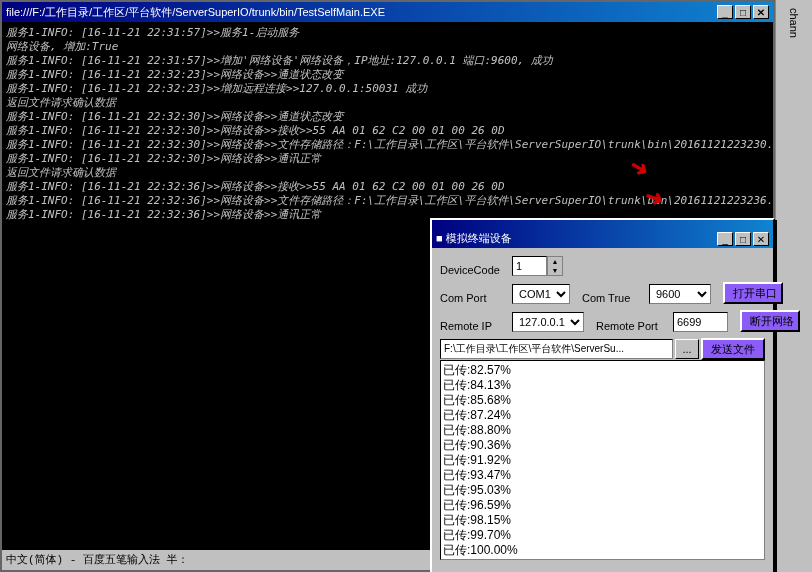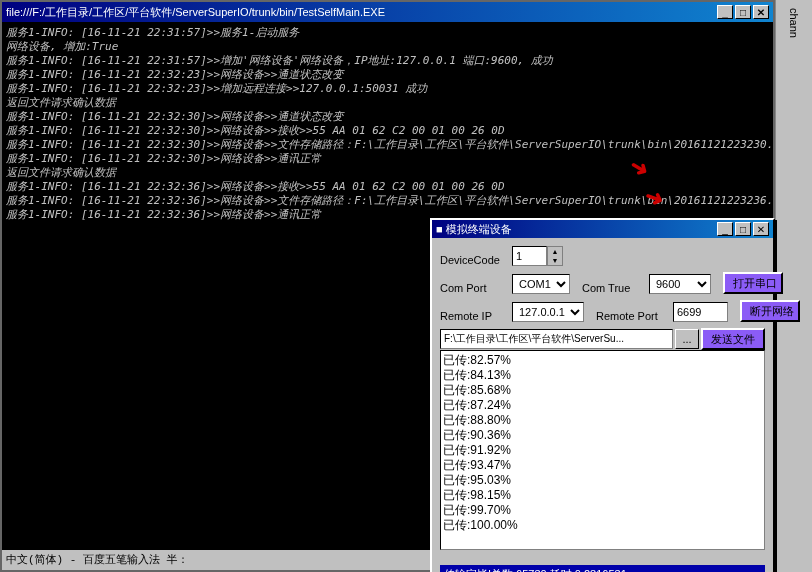--- a/index.html
+++ b/index.html
@@ -120,23 +120,23 @@
       box-shadow: 2px 2px 0 #000;
       z-index: 10;
     }
 
     .modal-titlebar {
       background: linear-gradient(to right, #000080, #1084d0);
       color: #fff;
       padding: 2px 4px;
       font-size: 11px;
       display: flex;
-      align-items: center;
+      align-items: flex-end;
       justify-content: space-between;
-      height: 18px;
+      height: 28px;
     }
 
     .modal-title {
       font-size: 11px;
     }
 
     .modal-controls {
       display: flex;
       gap: 2px;
     }
@@ -424,20 +424,21 @@
     <div class="progress-area">
       <span class="prog-line">已传:82.57%</span>
       <span class="prog-line">已传:84.13%</span>
       <span class="prog-line">已传:85.68%</span>
       <span class="prog-line">已传:87.24%</span>
       <span class="prog-line">已传:88.80%</span>
       <span class="prog-line">已传:90.36%</span>
       <span class="prog-line">已传:91.92%</span>
       <span class="prog-line">已传:93.47%</span>
       <span class="prog-line">已传:95.03%</span>
+      <span class="prog-line">已传:96.59%</span>
       <span class="prog-line">已传:98.15%</span>
       <span class="prog-line">已传:99.70%</span>
       <span class="prog-line">已传:100.00%</span>
     </div>
     <div class="progress-status-bar">
       <span>传输完毕!总数:65730,耗时:0.2816531</span>
     </div>
   </div>
 </div>
 

